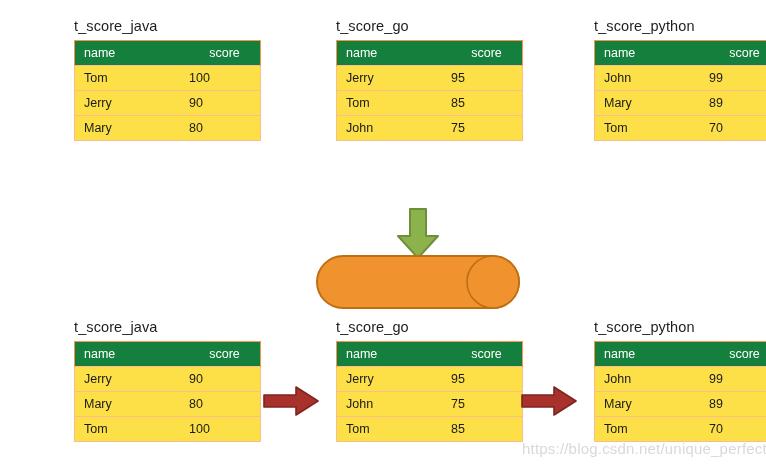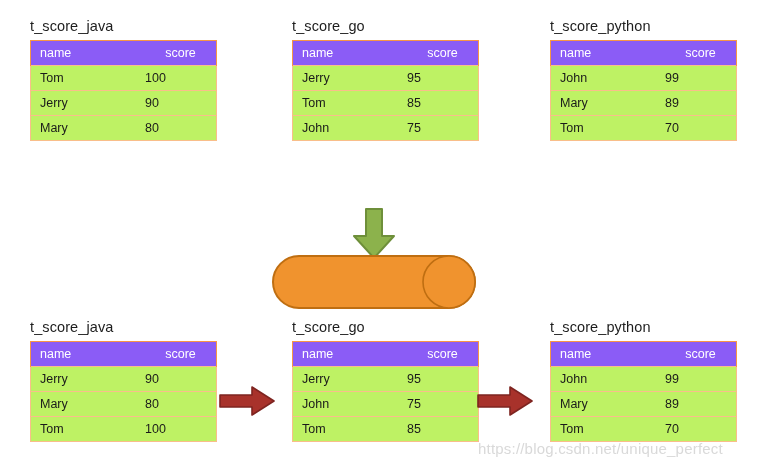--- a/index.html
+++ b/index.html
@@ -12,20 +12,21 @@
     height: 466px;
     position: relative;
     overflow: hidden;
     font-family: "Liberation Sans", sans-serif;
     color: #1a1a1a;
   }
 
   .stage {
     position: absolute;
     inset: 0;
+    margin-left: 44px;
   }
 
   
   .table-block {
     position: absolute;
     width: 167px;
   }
   .table-title {
     font-size: 14.5px;
     color: #1d1d1d;
@@ -43,28 +44,28 @@
   table.sql-table th,
   table.sql-table td {
     text-align: left;
     font-weight: normal;
     font-size: 12.5px;
     line-height: 14px;
     padding: 5px 0 5px 9px;
     height: 14px;
   }
   table.sql-table thead th {
-    background: #8b5cf6;
+    background: #15803d;
     color: #ffffff;
     font-size: 12.5px;
     border: 1px solid #F79646;
     border-bottom: none;
   }
   table.sql-table tbody td {
-    background: #bef264;
+    background: #fde047;
     color: #1a1a1a;
     border: 1px solid #F9BE8A;
     border-top: 1px solid #F9BE8A;
     border-bottom: 1px solid #F9BE8A;
   }
   table.sql-table tbody tr td:first-child {
     border-right: none;
   }
   table.sql-table tbody tr td:last-child {
     border-left: none;

